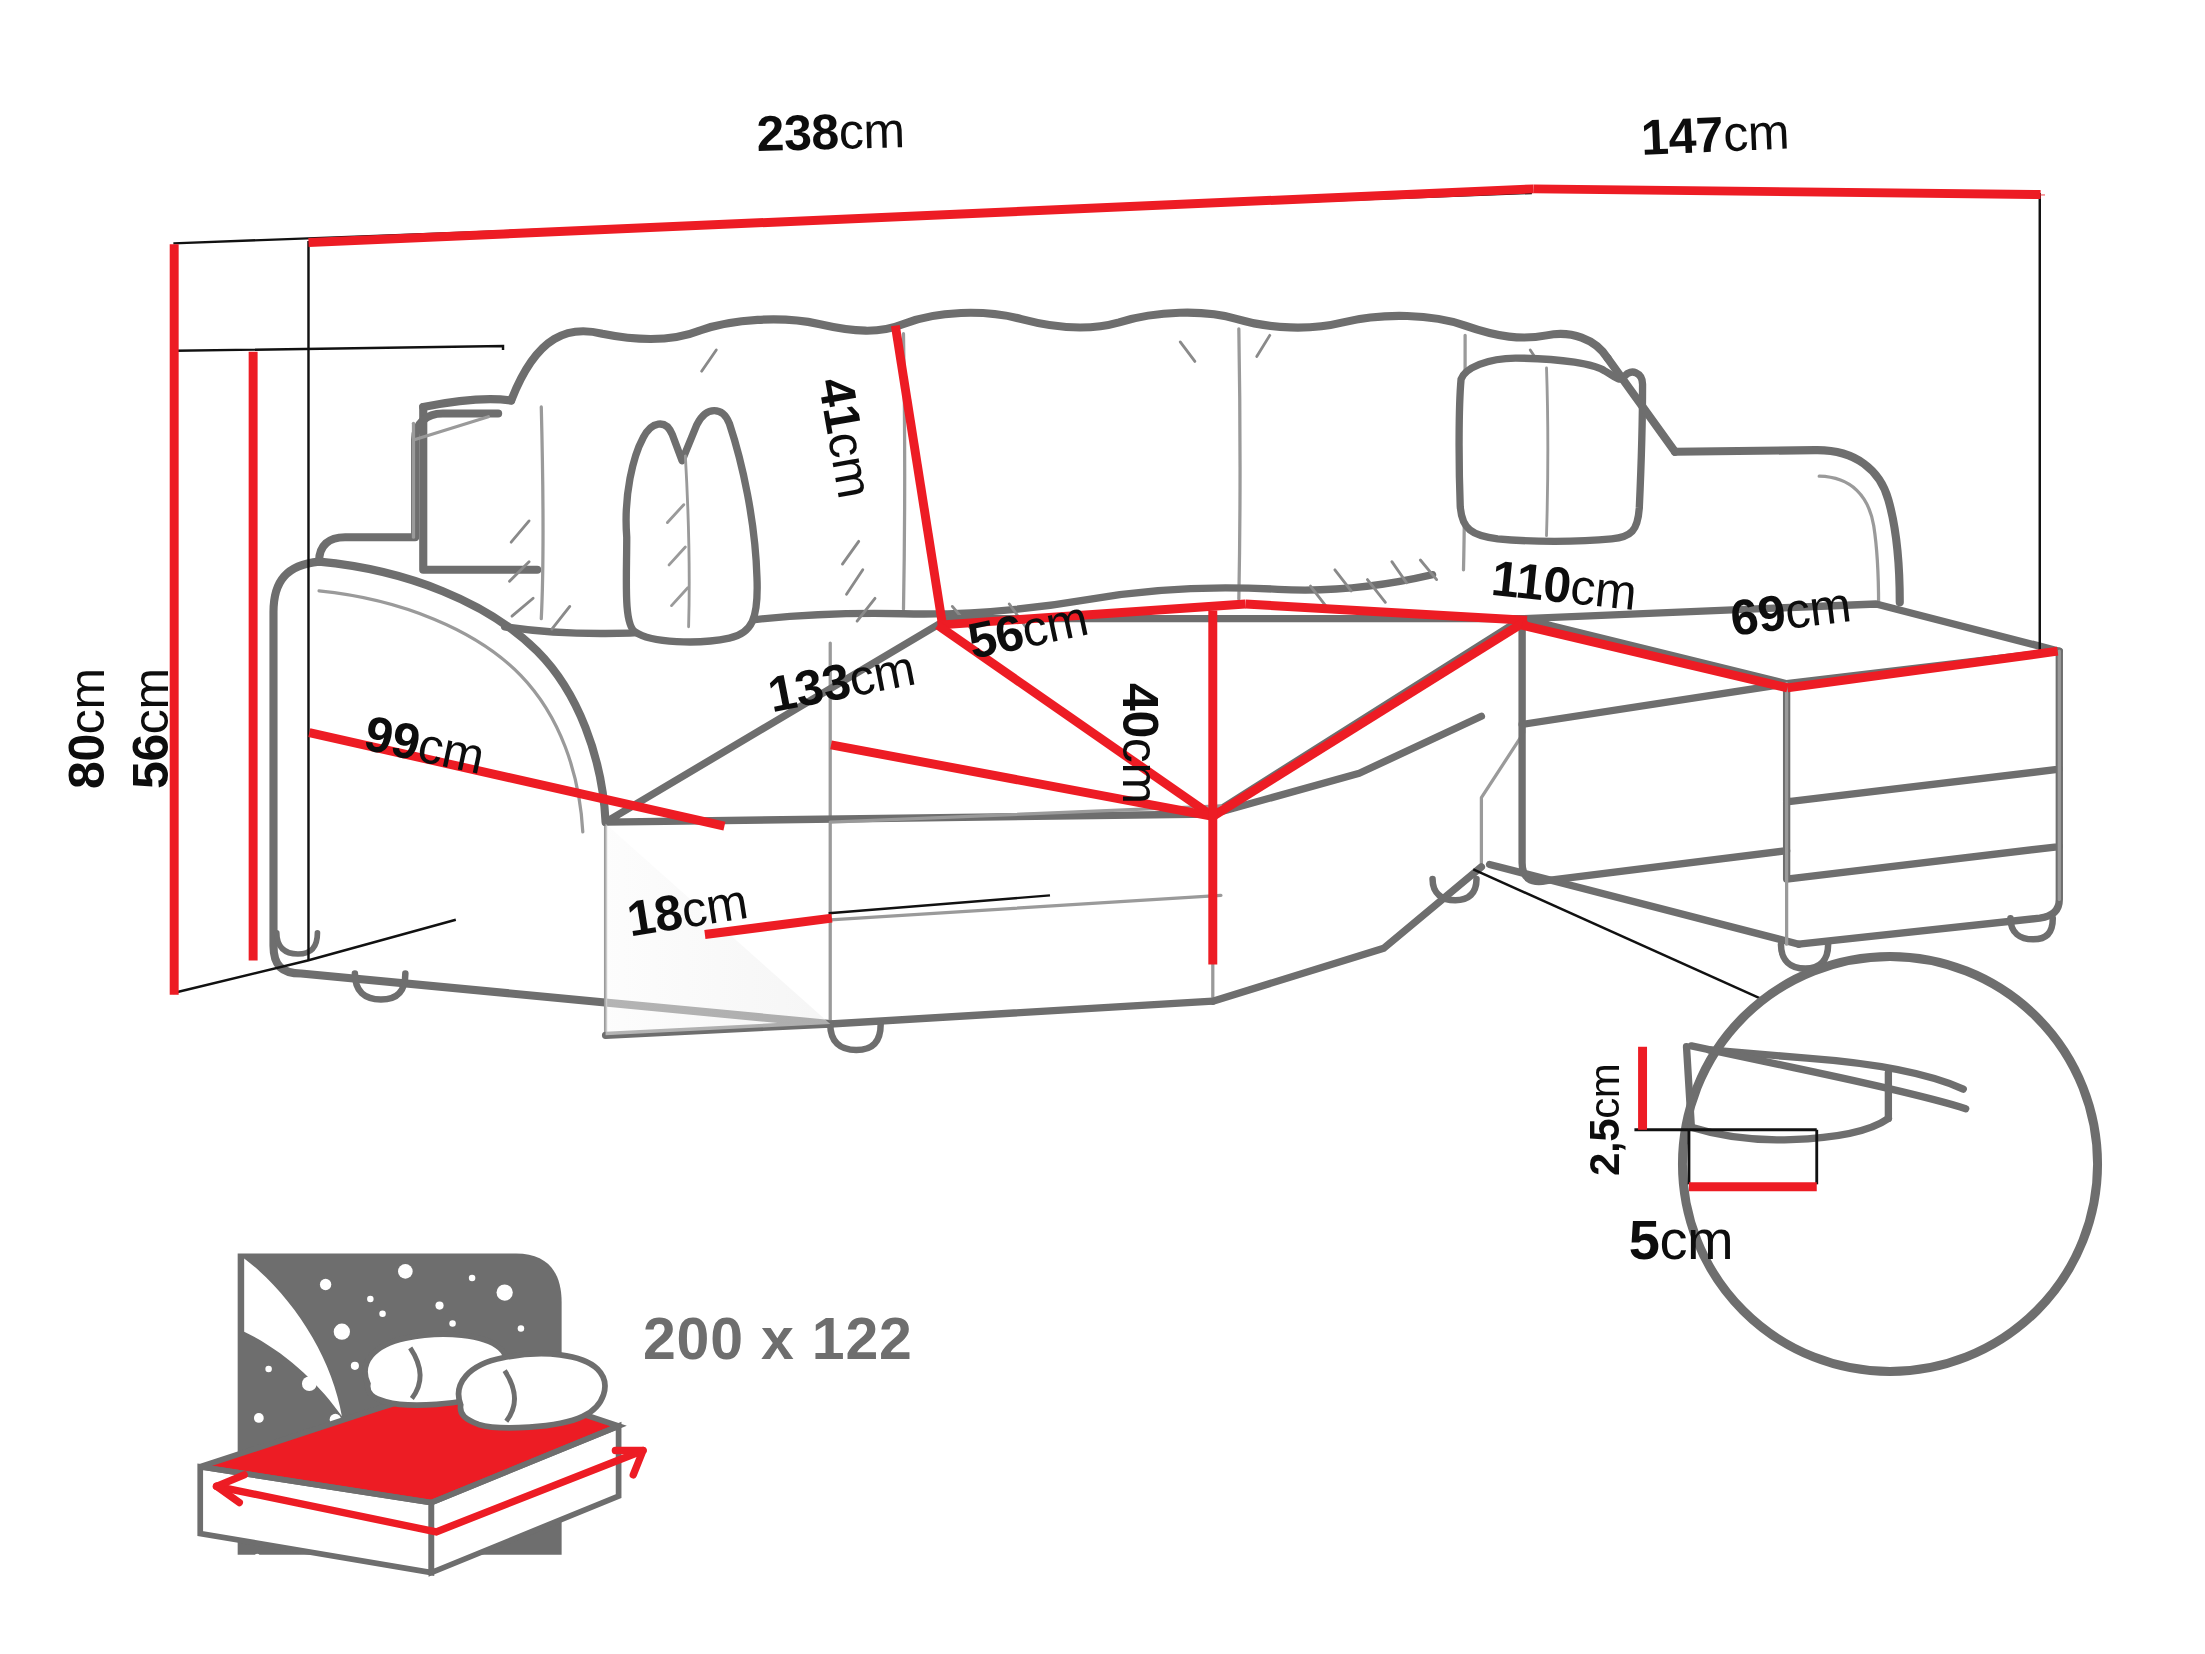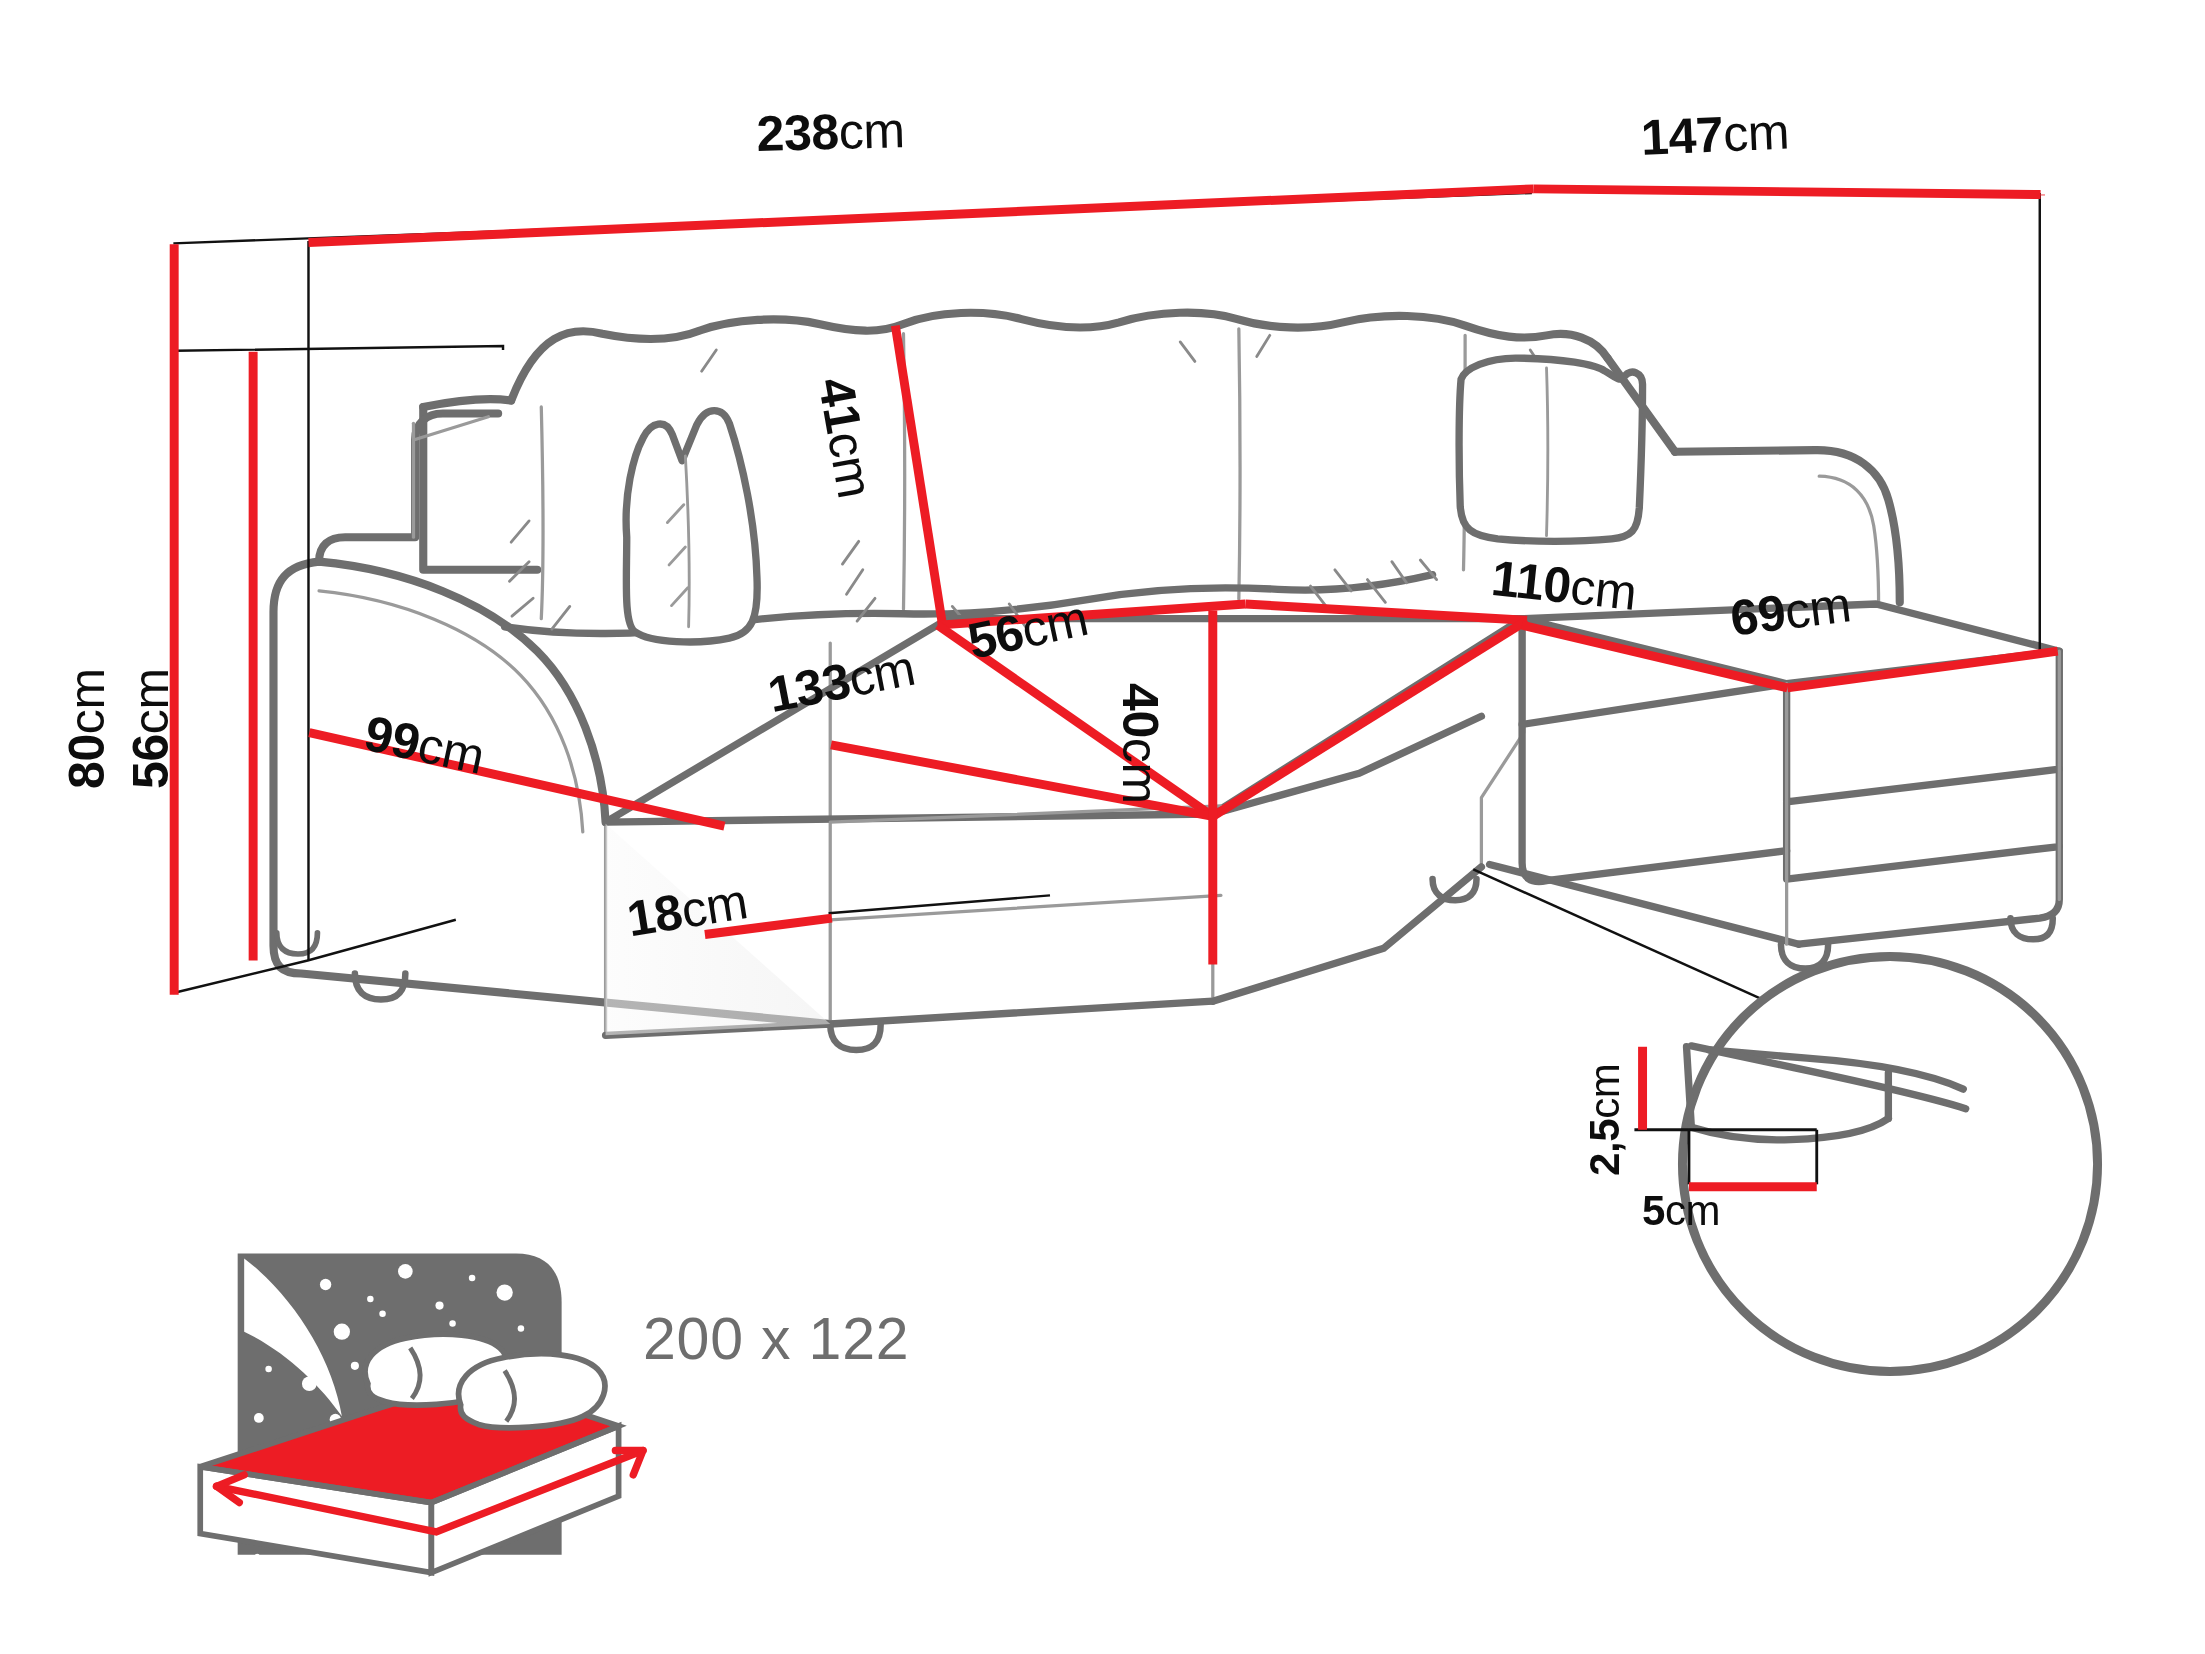--- a/index.html
+++ b/index.html
@@ -21,21 +21,21 @@
     transform-origin:0 0;
     user-select:none;
   }
   .dimlabel .num{font-weight:bold;letter-spacing:-0.4px;}
   .dimlabel .unit{font-weight:normal;letter-spacing:-0.4px;}
 
   .bedsize{
     position:absolute;
     white-space:nowrap;
     color:#6e6e6e;
-    font-weight:normal;
+    font-weight:bold;
     letter-spacing:0.8px;
     line-height:1;
     user-select:none;
   }
 </style>
 </head>
 <body>
 
 <div id="stage">
 
@@ -336,19 +336,19 @@
       <div class="dimlabel" style="left: 186px; top: 814px; font-size: 50px; transform: translate(-50%, -50%) rotate(-90deg);"><span class="num">56</span><span class="unit">cm</span></div>
       <div class="dimlabel" style="left: 920px; top: 399px; font-size: 50px; transform: translate(-50%, -50%) rotate(80deg);"><span class="num">41</span><span class="unit">cm</span></div>
       <div class="dimlabel" style="left: 1024px; top: 643px; font-size: 50px; transform: translate(-50%, -50%) rotate(-12deg);"><span class="num">56</span><span class="unit">cm</span></div>
       <div class="dimlabel" style="left: 838px; top: 696px; font-size: 50px; transform: translate(-50%, -50%) rotate(-11deg);"><span class="num">133</span><span class="unit">cm</span></div>
       <div class="dimlabel" style="left: 431px; top: 733px; font-size: 50px; transform: translate(-50%, -50%) rotate(12deg);"><span class="num">99</span><span class="unit">cm</span></div>
       <div class="dimlabel" style="left: 684px; top: 920px; font-size: 50px; transform: translate(-50%, -50%) rotate(-9deg);"><span class="num">18</span><span class="unit">cm</span></div>
       <div class="dimlabel" style="left: 1225px; top: 708px; font-size: 50px; transform: translate(-50%, -50%) rotate(90deg);"><span class="num">40</span><span class="unit">cm</span></div>
       <div class="dimlabel" style="left: 1567px; top: 578px; font-size: 50px; transform: translate(-50%, -50%) rotate(6deg);"><span class="num">110</span><span class="unit">cm</span></div>
       <div class="dimlabel" style="left: 1788px; top: 619px; font-size: 50px; transform: translate(-50%, -50%) rotate(-7deg);"><span class="num">69</span><span class="unit">cm</span></div>
       <div class="dimlabel" style="left: 1640px; top: 1197px; font-size: 42px; transform: translate(-50%, -50%) rotate(-90deg);"><span class="num">2,5</span><span class="unit">cm</span></div>
-      <div class="dimlabel" style="left: 1681px; top: 1211px; font-size: 42px; transform: translate(-50%, -50%) rotate(0deg);"><span class="num">5</span><span class="unit">cm</span></div>
+      <div class="dimlabel" style="left: 1681px; top: 1240px; font-size: 56px; transform: translate(-50%, -50%) rotate(0deg);"><span class="num">5</span><span class="unit">cm</span></div>
     </div>
 
   <div class="bedsize" id="bedsize-label" style="left: 643px; top: 1339px; font-size: 59px; transform: translate(0px, -50%);">200 x 122</div>
 
 </div>
 
 
 </body></html>

